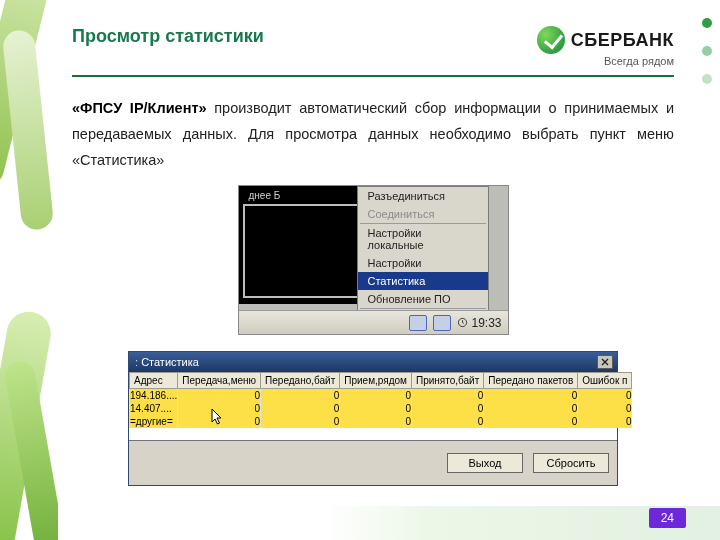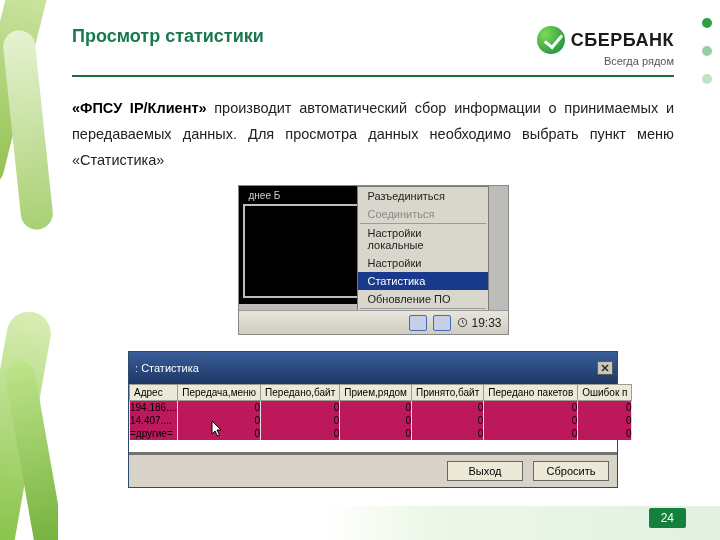--- a/index.html
+++ b/index.html
@@ -49,32 +49,32 @@
   .ctx-sep { border-top:1px solid #9a9a9a; margin:0 2px;}
   .ctx-item.selected { background:#193a8b; color:#fff; }
   .shot1-task { position:absolute; left:0; bottom:0; right:0; height:24px; background:linear-gradient(#e8e6dc,#cfccc0); border-top:1px solid #9a9a9a; display:flex; align-items:center; justify-content:flex-end; gap:6px; padding:0 6px;}
   .task-pill { width:18px;height:16px;background:#c5cfe8;border:1px solid #4a68b5;border-radius:2px;}
   .task-time { font-size:12px; color:#222; display:flex;align-items:center;gap:3px;}
   .task-time svg{width:11px;height:11px;}
   .lang-badge { position:absolute; left:198px; bottom:2px; width:20px;height:16px; background:#1b3b8a;color:#fff;font-size:9px;font-weight:bold;display:flex;align-items:center;justify-content:center;border:1px solid #0e255c;}
 
   
   .shot2 { width:490px; margin:16px auto 0; border:1px solid #304a6e; font-size:11px; background:#d7d3c8;}
-  .titlebar { height:32px; background:linear-gradient(#3a5e99,#1d3764); color:#fff; display:flex; align-items:center; padding:0 4px 0 6px; justify-content:space-between;}
+  .titlebar { height:20px; background:linear-gradient(#3a5e99,#1d3764); color:#fff; display:flex; align-items:center; padding:0 4px 0 6px; justify-content:space-between;}
   .title-close { width:16px;height:14px;background:#c9c6bb;border:1px solid #5a5a5a;color:#222;display:flex;align-items:center;justify-content:center;font-size:10px;line-height:1;}
-  .stat-table { width:100%; border-collapse:collapse; background:#be185d;}
+  .stat-table { width:100%; border-collapse:collapse; background:#fde047;}
   .stat-table th { background:#ece9d8; border:1px solid #9c9c90; font-weight:normal; padding:2px 4px; font-size:10px; text-align:left; white-space:nowrap;}
   .stat-table td { border-left:1px solid #e0e0e0; border-right:1px solid #e0e0e0; padding:1px 0; font-size:10px; text-align:right;}
   .stat-table td:first-child { text-align:left;}
   .stat-body-wrap { background:#fff; height:68px; position:relative;}
   .cursor { position:absolute; left:82px; top:36px; }
-  .btn-row { display:flex; justify-content:flex-end; gap:10px; padding:6px 8px; background:#d7d3c8; border-top:3px solid #737373; }
+  .btn-row { display:flex; justify-content:flex-end; gap:10px; padding:12px 8px; background:#d7d3c8; border-top:1px solid #737373; }
   .win-btn { min-width:76px; padding:3px 10px; background:#ece9d8; border:1px solid #666; font-size:11px; text-align:center;}
 
-  .page-num { position:absolute; right:34px; bottom:12px; background:#15803d; color:#fff; font-size:12px; padding:3px 12px; border-radius:2px;margin-left:30px;}
+  .page-num { position:absolute; right:34px; bottom:12px; background:#6d28d9; color:#fff; font-size:12px; padding:3px 12px; border-radius:2px;margin-left:30px;}
   .bottom-green { position:absolute; left:0; bottom:0; width:720px; height:34px;
     background:linear-gradient(90deg, rgba(70,170,60,0) 0%, rgba(70,170,60,0) 45%, rgba(130,200,90,0.15) 60%, rgba(60,160,60,0.15) 100%);
   }
 </style>
 </head>
 <body>
 
 <div class="left-deco">
   <div class="ld1"></div>
     <div class="ld2"></div>

